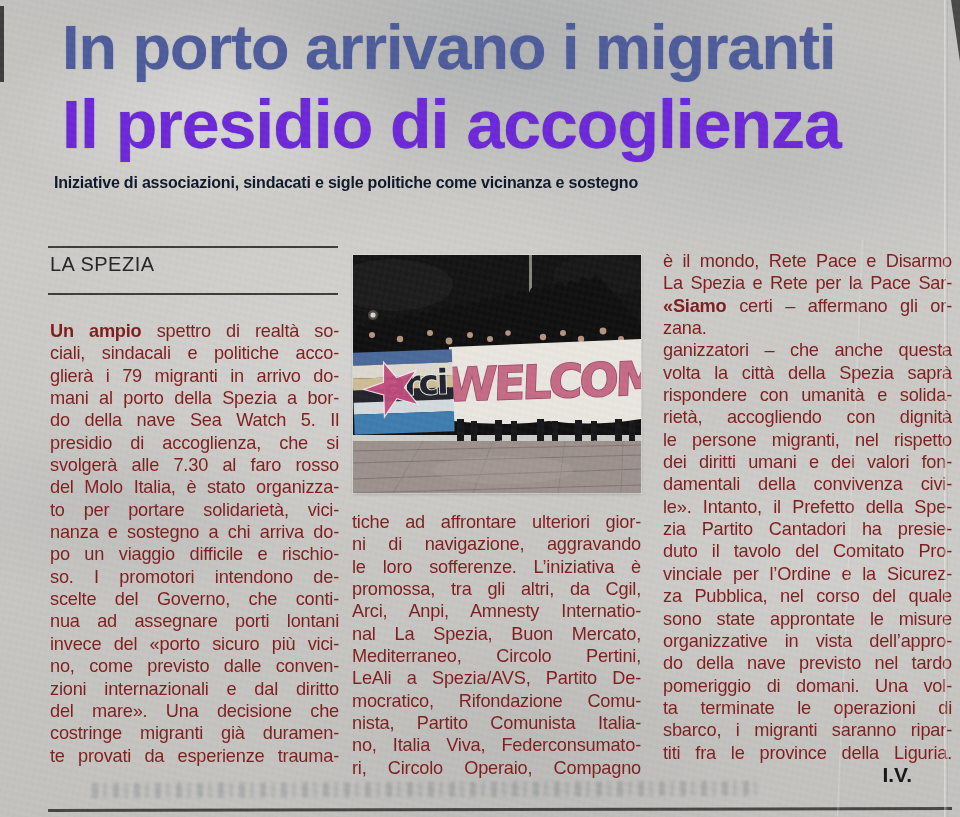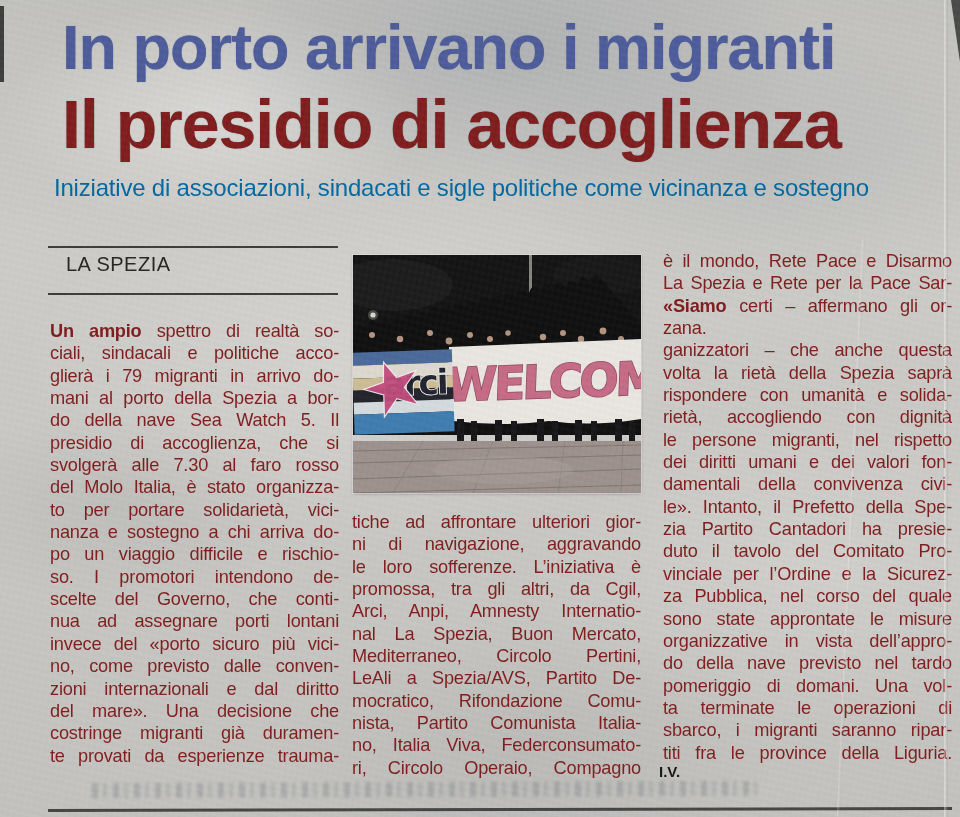--- a/index.html
+++ b/index.html
@@ -21,36 +21,36 @@
   #grain{position:absolute;inset:0;pointer-events:none;opacity:.25;
     background:
       repeating-linear-gradient(13deg, rgba(255,255,255,.05) 0 3px, rgba(0,0,0,.03) 3px 7px),
       repeating-linear-gradient(101deg, rgba(0,0,0,.02) 0 2px, rgba(255,255,255,.04) 2px 6px);}
   .abs{position:absolute;}
   
   .hl{font-weight:700;letter-spacing:-1px;white-space:nowrap;
       font-family:"Liberation Sans", sans-serif;}
   #headline1{left:62px;top:12px;font-size:63px;line-height:70px;color:#4d5c9a;
              text-shadow:0 0 1px rgba(77,92,154,.55);}
-  #headline2{left:62px;top:86px;font-size:68px;line-height:76px;color:#7f1d1d;
+  #headline2{left:62px;top:86px;font-size:68px;line-height:76px;color:#6d28d9;
              text-shadow:0 0 1px rgba(30,30,30,.5);}
-  #subtitle{left:54px;top:174px;font-size:24px;color:#0369a1;white-space:nowrap;
-            letter-spacing:-0.2px;}
+  #subtitle{left:54px;top:174px;font-size:16px;color:#0f172a;white-space:nowrap;
+            letter-spacing:-0.2px;font-weight:bold;}
   
   .rule{background:#3c3c3c;height:2px;}
-  #kicker-text{left:50px;top:253px;font-size:20px;color:#262626;letter-spacing:.5px;margin-left:16px;}
+  #kicker-text{left:50px;top:253px;font-size:20px;color:#262626;letter-spacing:.5px;}
   
   .col{position:absolute;width:289px;}
   .jline{height:22.35px;line-height:22.35px;font-size:18.2px;color:#7f1d1d;
          letter-spacing:-0.2px;text-align:justify;text-align-last:justify;
          overflow:hidden;}
   .jline.short{text-align-last:left;}
   .jline b{font-weight:700;}
-  #signature{left:659px;top:763px;width:288px;text-align:left;font-weight:700;
-             font-size:15px;color:#161616;}
+  #signature{left:624px;top:763px;width:288px;text-align:right;font-weight:700;
+             font-size:21px;color:#161616;}
   
   #photo{left:353px;top:255px;width:288px;height:238px;
          box-shadow:0 0 0 1px rgba(255,255,255,.35), 0 1px 3px rgba(0,0,0,.25);}
   
   #bottom-rule{left:48px;top:808px;width:904px;height:2.5px;background:#333;
                opacity:.88;transform:rotate(-0.12deg);}
   #smudge{left:92px;top:782px;width:665px;height:15px;opacity:.28;
           filter:blur(1.6px);transform:rotate(-0.2deg);
           background:repeating-linear-gradient(90deg, rgba(70,78,92,.75) 0 6px,
                      rgba(70,78,92,0) 6px 11px, rgba(70,78,92,.5) 11px 15px,
@@ -188,21 +188,21 @@
       <div class="jline">nista, Partito Comunista Italia-</div>
       <div class="jline">no, Italia Viva, Federconsumato-</div>
       <div class="jline">ri, Circolo Operaio, Compagno</div>
     </div>
   <div id="col3" class="col" style="left:663px;top:250px;">
       <div class="jline">è il mondo, Rete Pace e Disarmo</div>
       <div class="jline">La Spezia e Rete per la Pace Sar-</div>
       <div class="jline"><b>«Siamo</b> certi – affermano gli or-</div>
       <div class="jline short">zana.</div>
       <div class="jline">ganizzatori – che anche questa</div>
-      <div class="jline">volta la rietà della Spezia saprà</div>
+      <div class="jline">volta la città della Spezia saprà</div>
       <div class="jline">rispondere con umanità e solida-</div>
       <div class="jline">rietà, accogliendo con dignità</div>
       <div class="jline">le persone migranti, nel rispetto</div>
       <div class="jline">dei diritti umani e dei valori fon-</div>
       <div class="jline">damentali della convivenza civi-</div>
       <div class="jline">le». Intanto, il Prefetto della Spe-</div>
       <div class="jline">zia Partito Cantadori ha presie-</div>
       <div class="jline">duto il tavolo del Comitato Pro-</div>
       <div class="jline">vinciale per l’Ordine e la Sicurez-</div>
       <div class="jline">za Pubblica, nel corso del quale</div>

